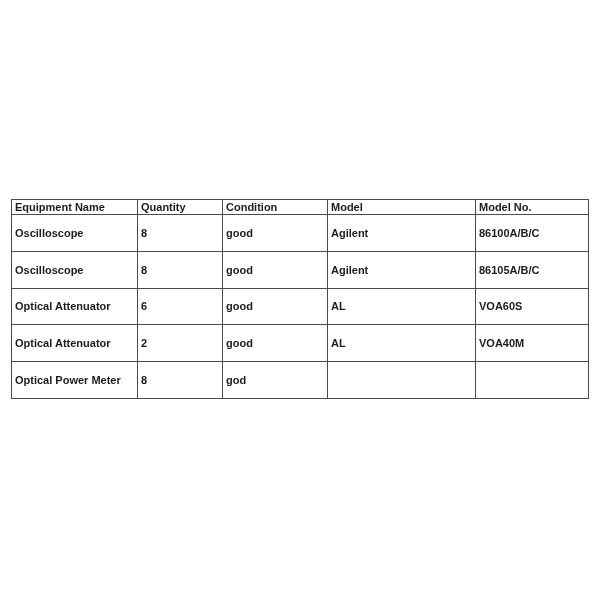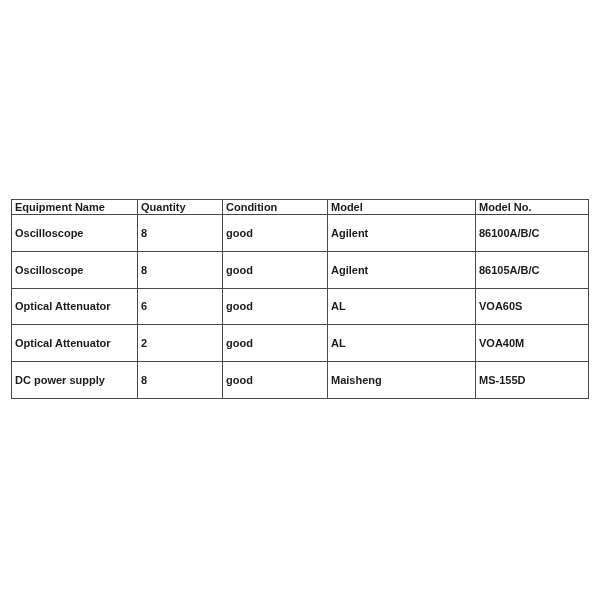--- a/index.html
+++ b/index.html
@@ -86,21 +86,21 @@
           <td>VOA60S</td>
         </tr>
         <tr>
           <td>Optical Attenuator</td>
           <td>2</td>
           <td>good</td>
           <td>AL</td>
           <td>VOA40M</td>
         </tr>
         <tr>
-          <td>DC power supply</td>
+          <td>Optical Power Meter</td>
           <td>8</td>
-          <td>good</td>
-          <td>Maisheng</td>
-          <td>MS-155D</td>
+          <td>god</td>
+          <td></td>
+          <td></td>
         </tr>
       </tbody>
   </table>
 </div>
 
 </body></html>

